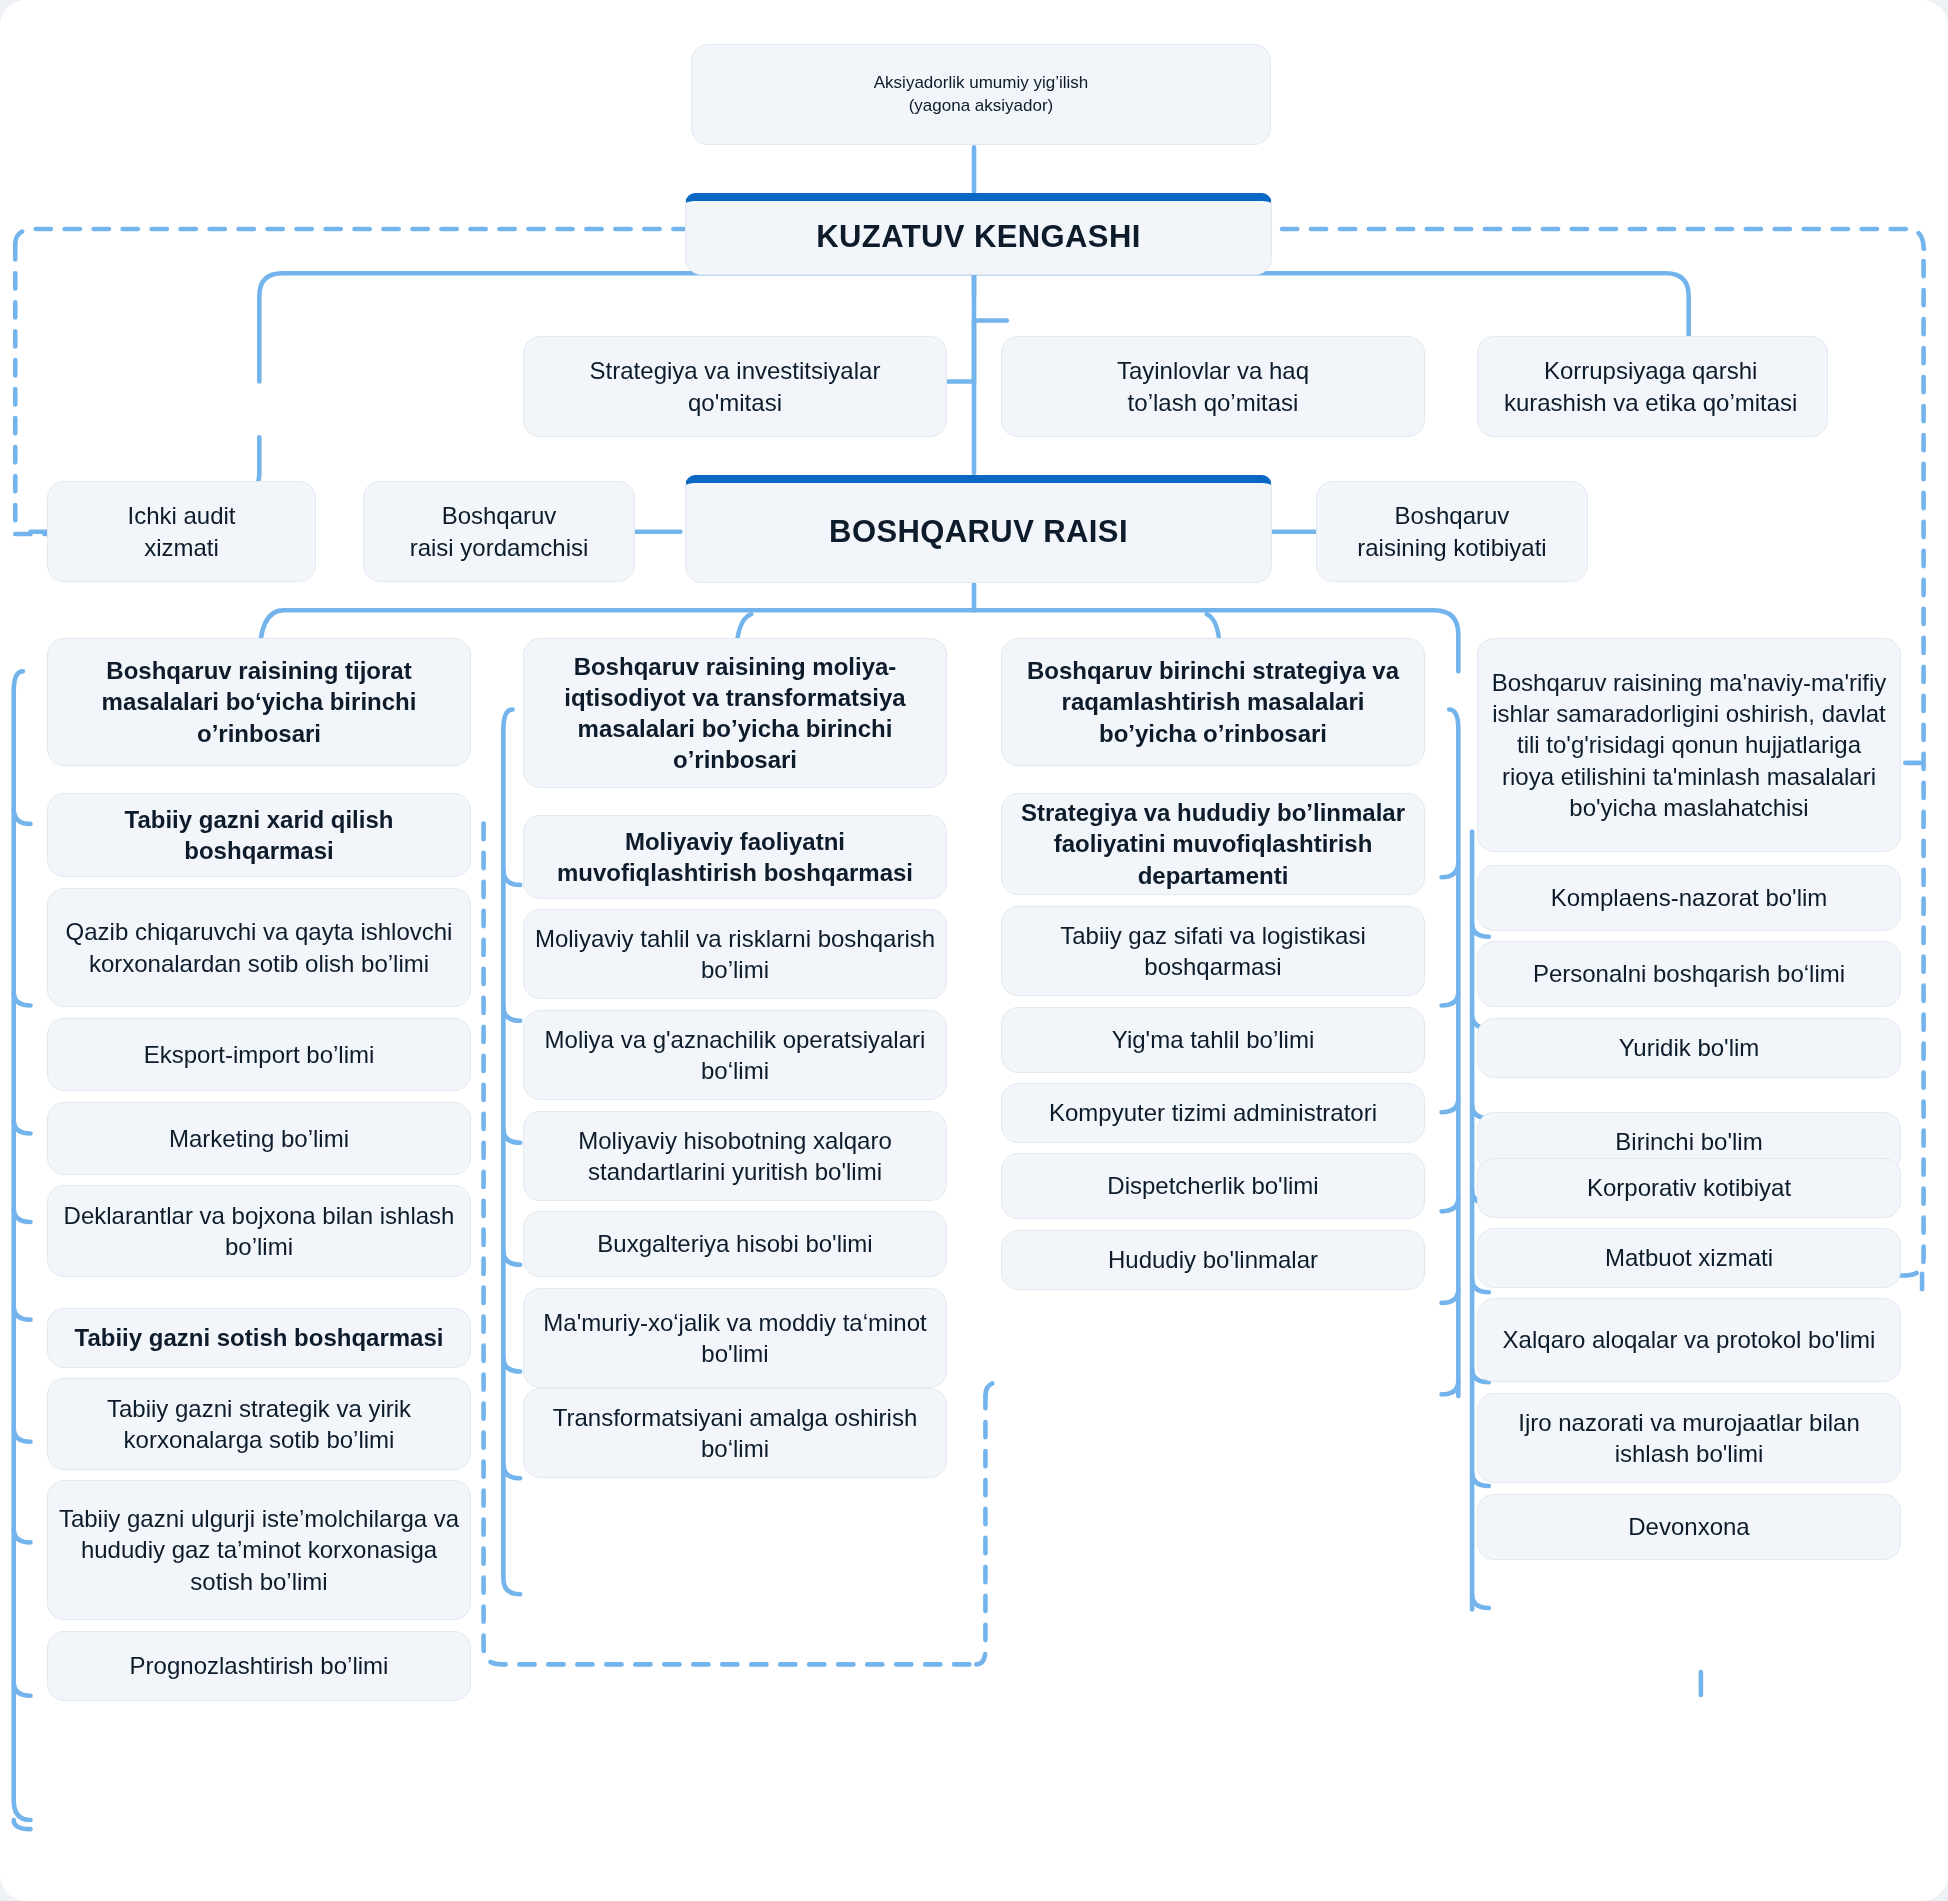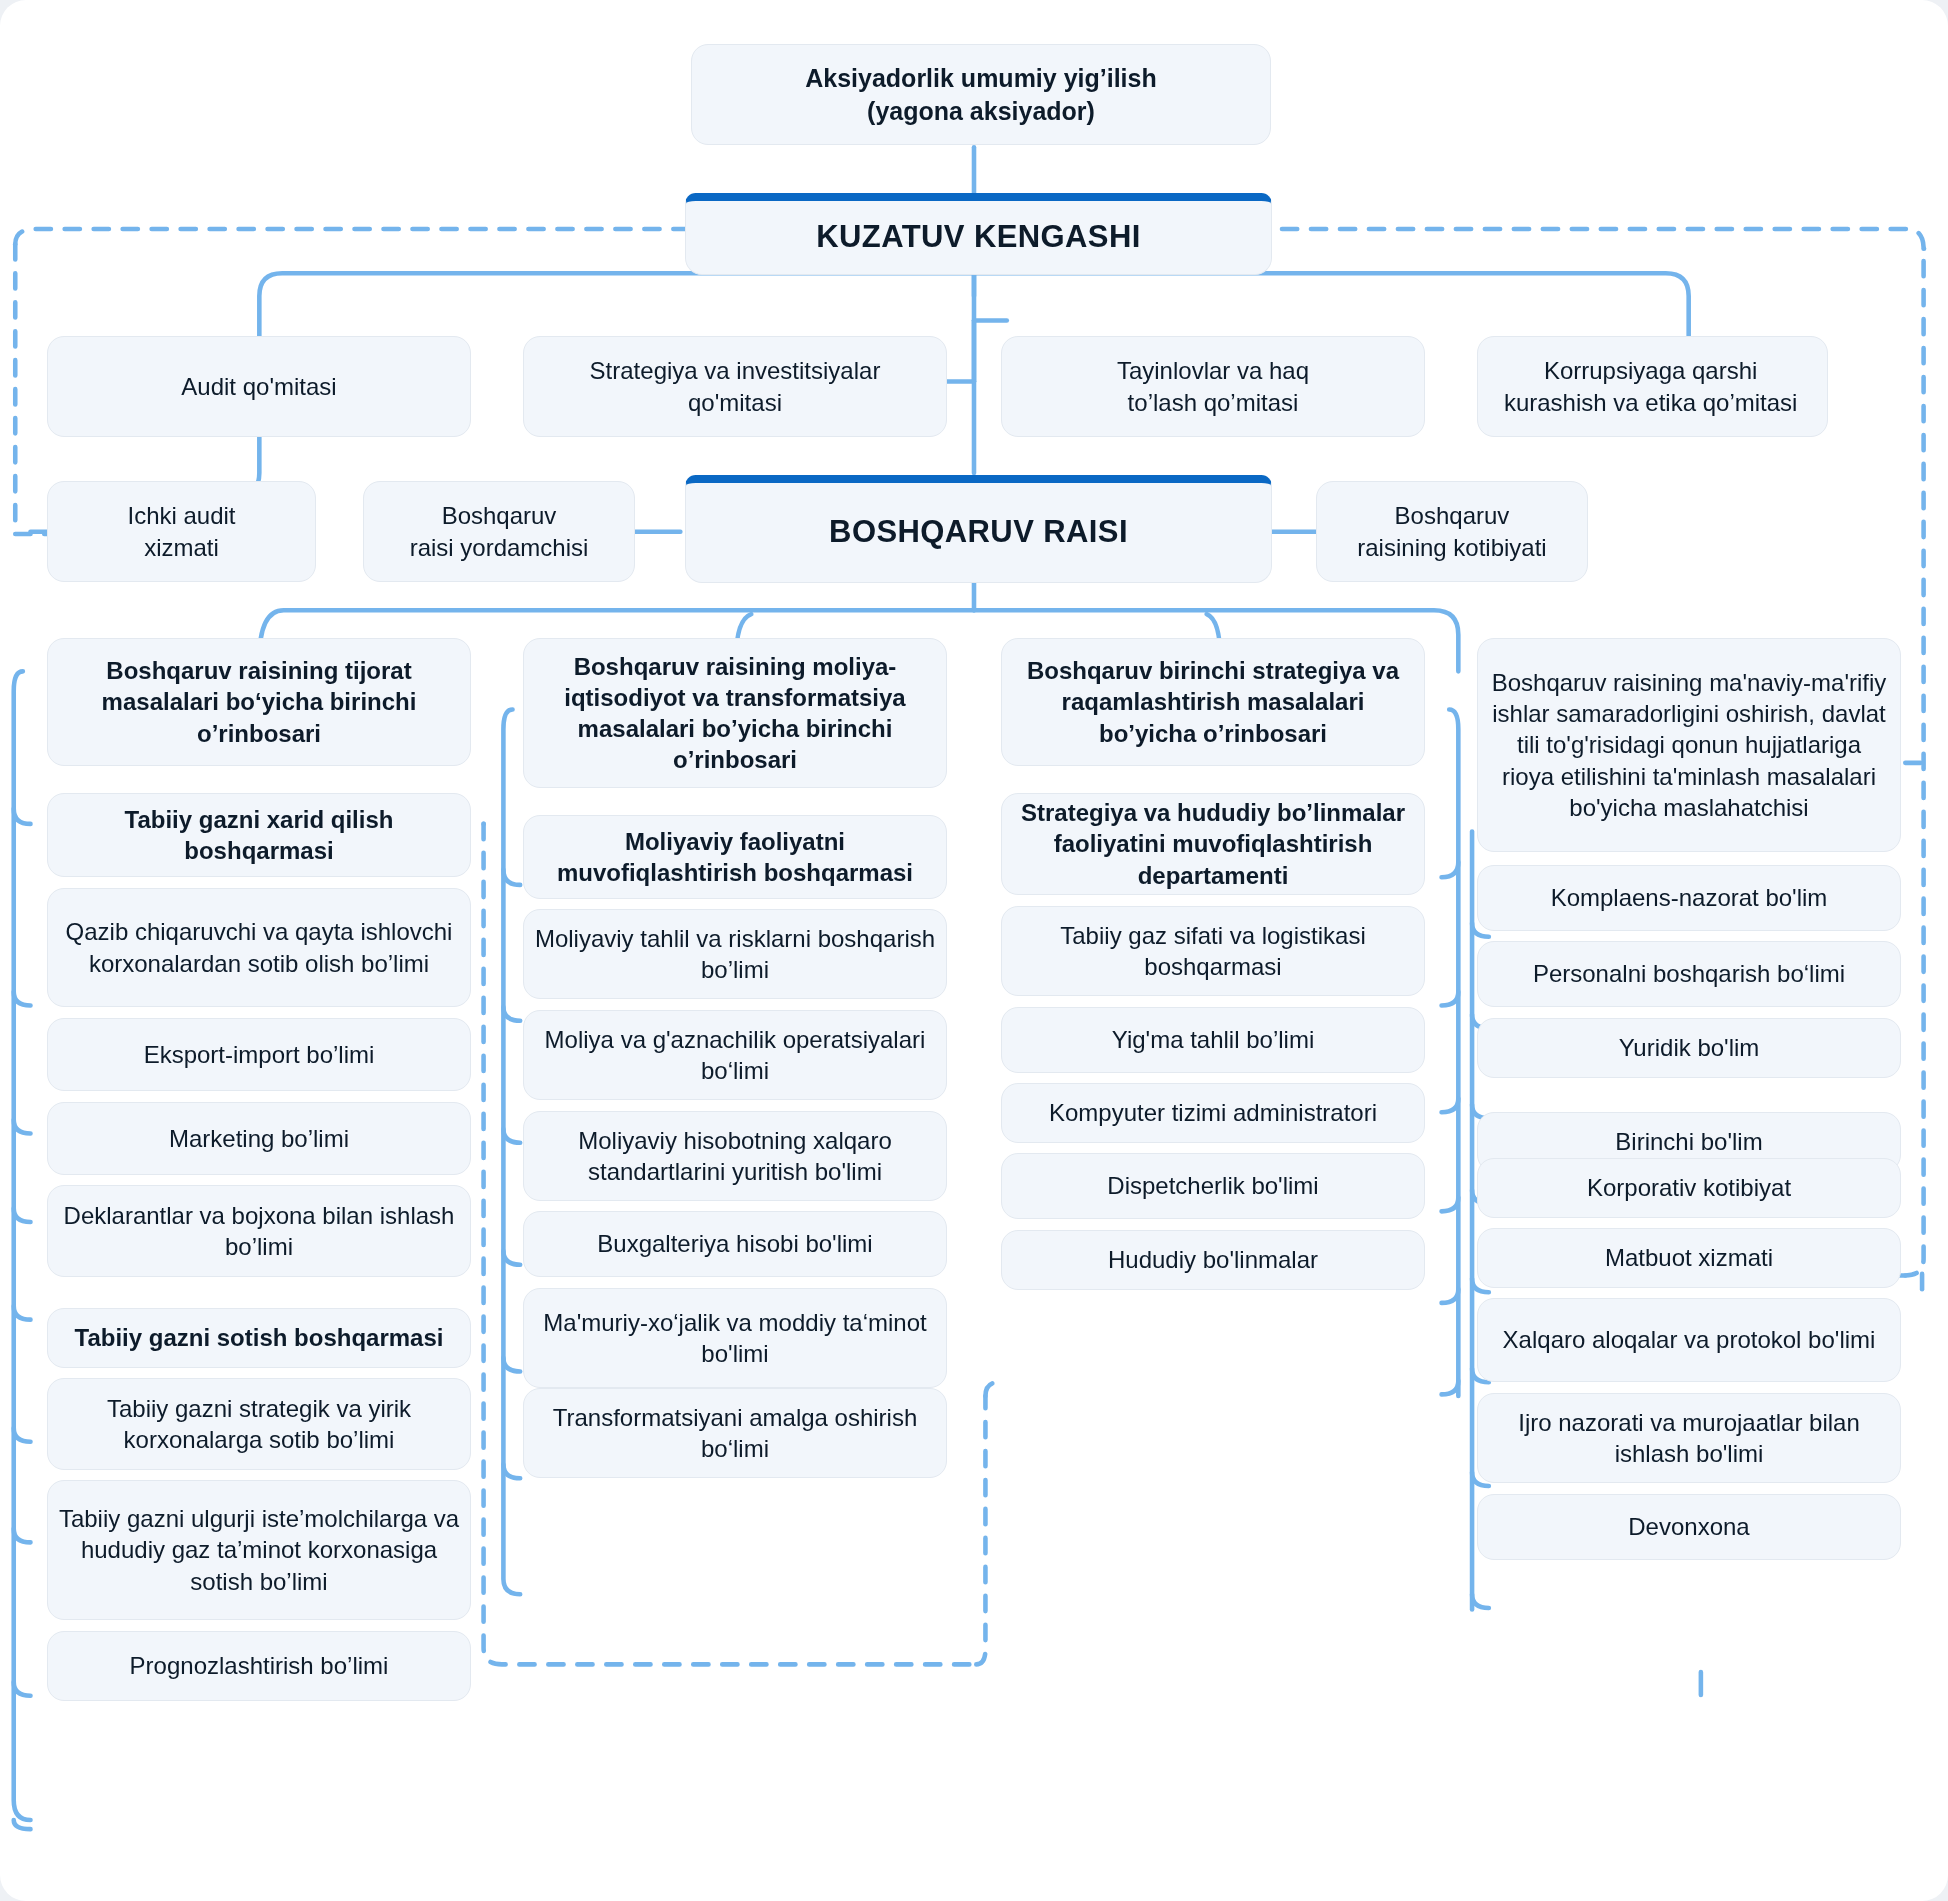--- a/index.html
+++ b/index.html
@@ -24,21 +24,21 @@
     padding:4.6px 10.7px;
     line-height:1.30;
   }
   .node.plain{font-weight:400;font-size:24px;}
   .node.bold{font-weight:700;font-size:24px;}
   .node.head{
     font-weight:700;font-size:31px;letter-spacing:0.4px;
     border-top:8.4px solid #0a68c4;
     border-radius:10.7px 10.7px 17px 17px;
   }
-  .node.top{font-weight:700;font-size:25px;}
+  .node.top{font-weight:400;font-size:17px;}
 </style>
 </head>
 <body>
 
 <div id="canvas">
 
   <svg id="svg-layer" viewBox="0 0 2554 2492">
     <g fill="none" stroke="#74b4ec" stroke-width="6" stroke-linecap="round">
 
       <path d="M1277 193 L1277 253"></path>
@@ -130,23 +130,20 @@
 
   <div class="node top" style="left:691px;top:44px;width:580px;height:101px;">
     <span style="white-space:pre-line">Aksiyadorlik umumiy yig’ilish
 (yagona aksiyador)</span>
   </div>
 
   <div class="node head" style="left:685px;top:193px;width:587px;height:82px;">
     <span>KUZATUV KENGASHI</span>
   </div>
 
-  <div class="node plain" style="left:47px;top:336px;width:424px;height:101px;">
-    <span style="white-space:pre-line">Audit qo'mitasi</span>
-  </div>
   <div class="node plain" style="left:523px;top:336px;width:424px;height:101px;">
     <span style="white-space:pre-line">Strategiya va investitsiyalar
 qo'mitasi</span>
   </div>
   <div class="node plain" style="left:1001px;top:336px;width:424px;height:101px;">
     <span style="white-space:pre-line">Tayinlovlar va haq
 to’lash qo’mitasi</span>
   </div>
   <div class="node plain" style="left:1477px;top:336px;width:351px;height:101px;padding-left:7px;">
     <span style="white-space:pre-line">Korrupsiyaga qarshi

